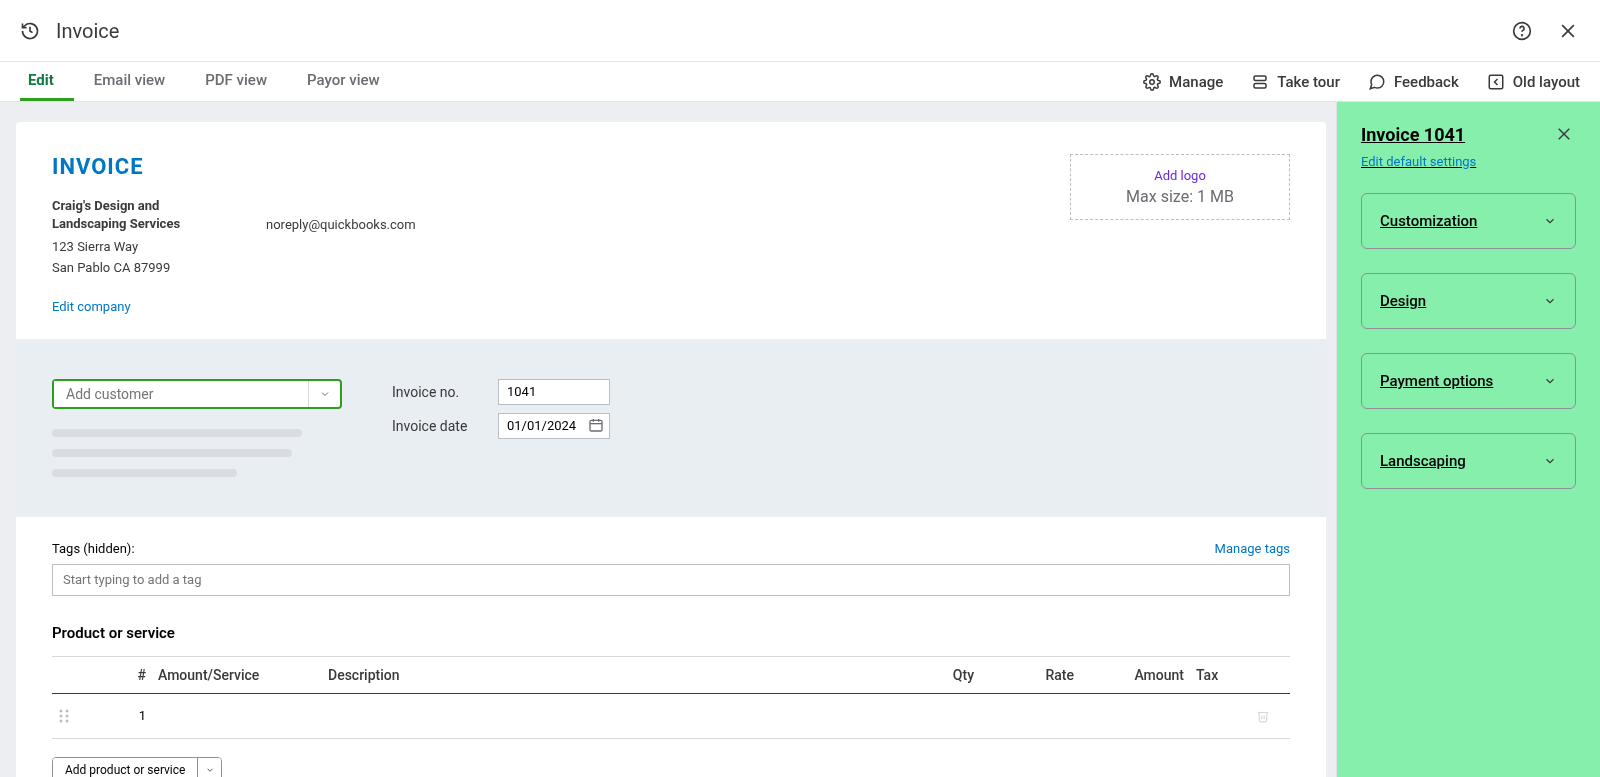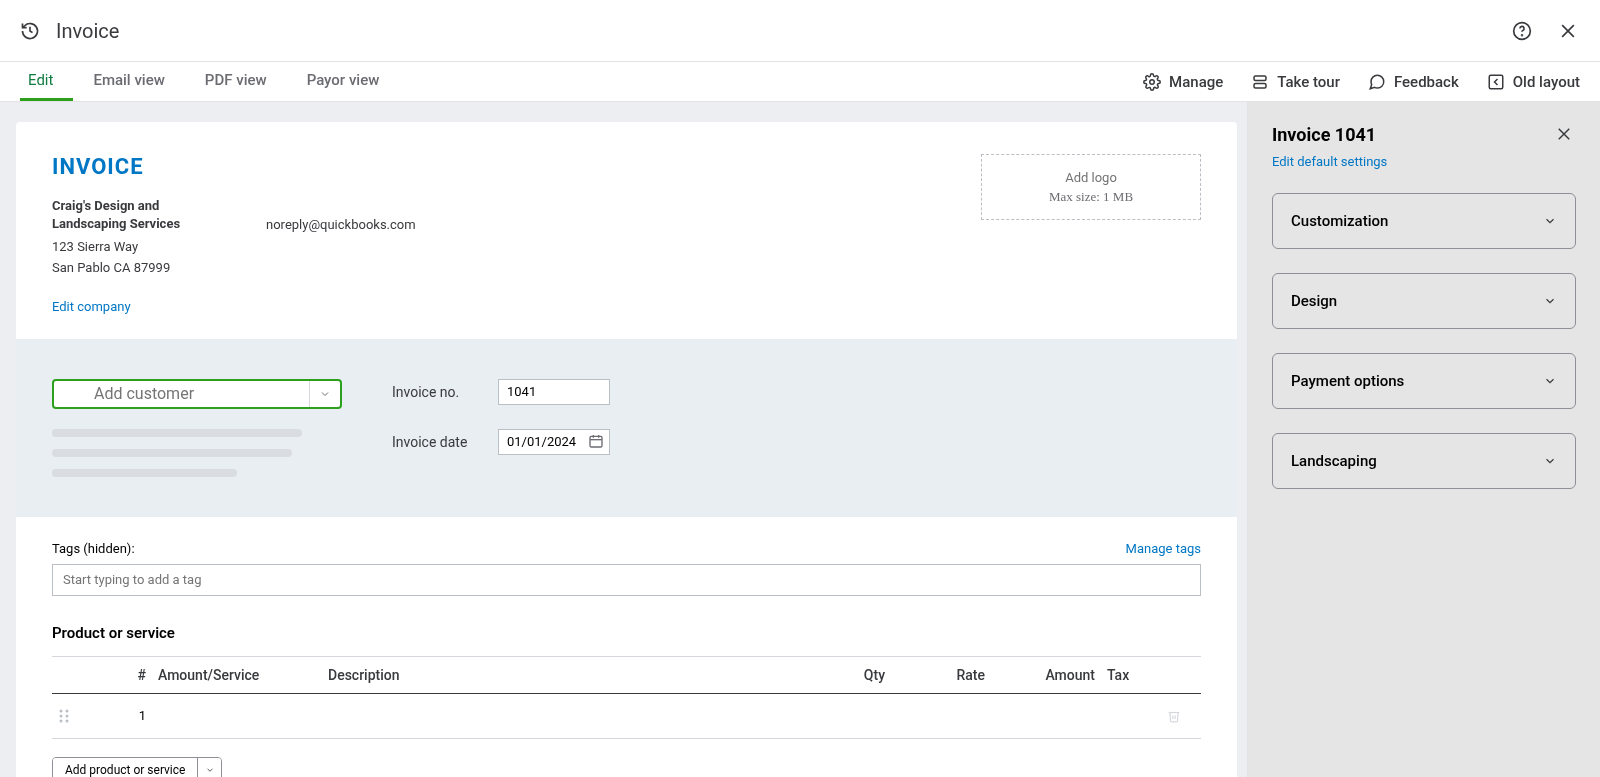--- a/index.html
+++ b/index.html
@@ -71,21 +71,21 @@
   align-items: center;
   font-size: 15px;
   color: #6b6c72;
   cursor: pointer;
   border-bottom: 3px solid transparent;
   font-weight: 500;
 }
 .tab.active {
   color: #107c41;
   border-bottom-color: #2ca01c;
-  font-weight: 400;
+  font-weight: 700;
 }
 .tab:first-child {
   padding-left: 8px;
 }
 .tabs-right {
   margin-left: auto;
   display: flex;
   align-items: center;
   gap: 28px;
 }
@@ -159,49 +159,47 @@
   border: 1px dashed #babec5;
   width: 220px;
   height: 66px;
   display: flex;
   flex-direction: column;
   align-items: center;
   justify-content: center;
   gap: 4px;
 }
 .logo-box .add {
-  color: #737373;
+  color: #6d28d9;
   font-size: 13px;
   cursor: pointer;
 }
 .logo-box .hint {
   color: #6b6c72;
-  font-size: 13px;
-  font-family: Liberation Serif, serif;
+  font-size: 16px;
 }
 .customer-section {
   background: #e9eef3;
   margin: 24px -36px 0;
   padding: 20px 36px 28px;
 }
 .customer-dropdown {
   display: flex;
   width: 290px;
   border: 2px solid #2ca01c;
   border-radius: 4px;
   background: #fff;
   height: 30px;
 }
 .customer-dropdown input {
   flex: 1;
   border: none;
   outline: none;
   padding: 0 12px;
-  font-size: 16px;
-  margin-left: 28px;
+  font-size: 14px;
 }
 .customer-dropdown .caret {
   width: 32px;
   border-left: 1px solid #d4d7dc;
   display: flex;
   align-items: center;
   justify-content: center;
 }
 .placeholder-lines {
   margin-top: 20px;
@@ -214,21 +212,21 @@
 }
 .meta-row {
   display: flex;
   align-items: flex-start;
   gap: 50px;
   margin-top: 20px;
 }
 .meta-fields {
   display: flex;
   flex-direction: column;
-  gap: 24px;
+  gap: 8px;
 }
 .meta-field {
   display: flex;
   align-items: center;
   gap: 16px;
 }
 .meta-field label {
   font-size: 14px;
   color: #393a3d;
   width: 90px;
@@ -326,25 +324,26 @@
 }
 .add-product-wrap .caret-btn {
   border-left: 1px solid #8d9096;
   width: 24px;
   display: flex;
   align-items: center;
   justify-content: center;
   padding: 0;
 }
 .side-panel {
-  width: 353px;
+  width: 264px;
   border-left: 1px solid #e3e3e3;
   padding: 20px 24px;
   overflow-y: auto;
-  background: #e5e5e5;
+  background: #86efac;
+  text-decoration: underline;
 }
 .side-panel-header {
   display: flex;
   justify-content: space-between;
   align-items: center;
   margin-bottom: 8px;
 }
 .side-panel-header h2 {
   font-size: 18px;
   font-weight: 700;

